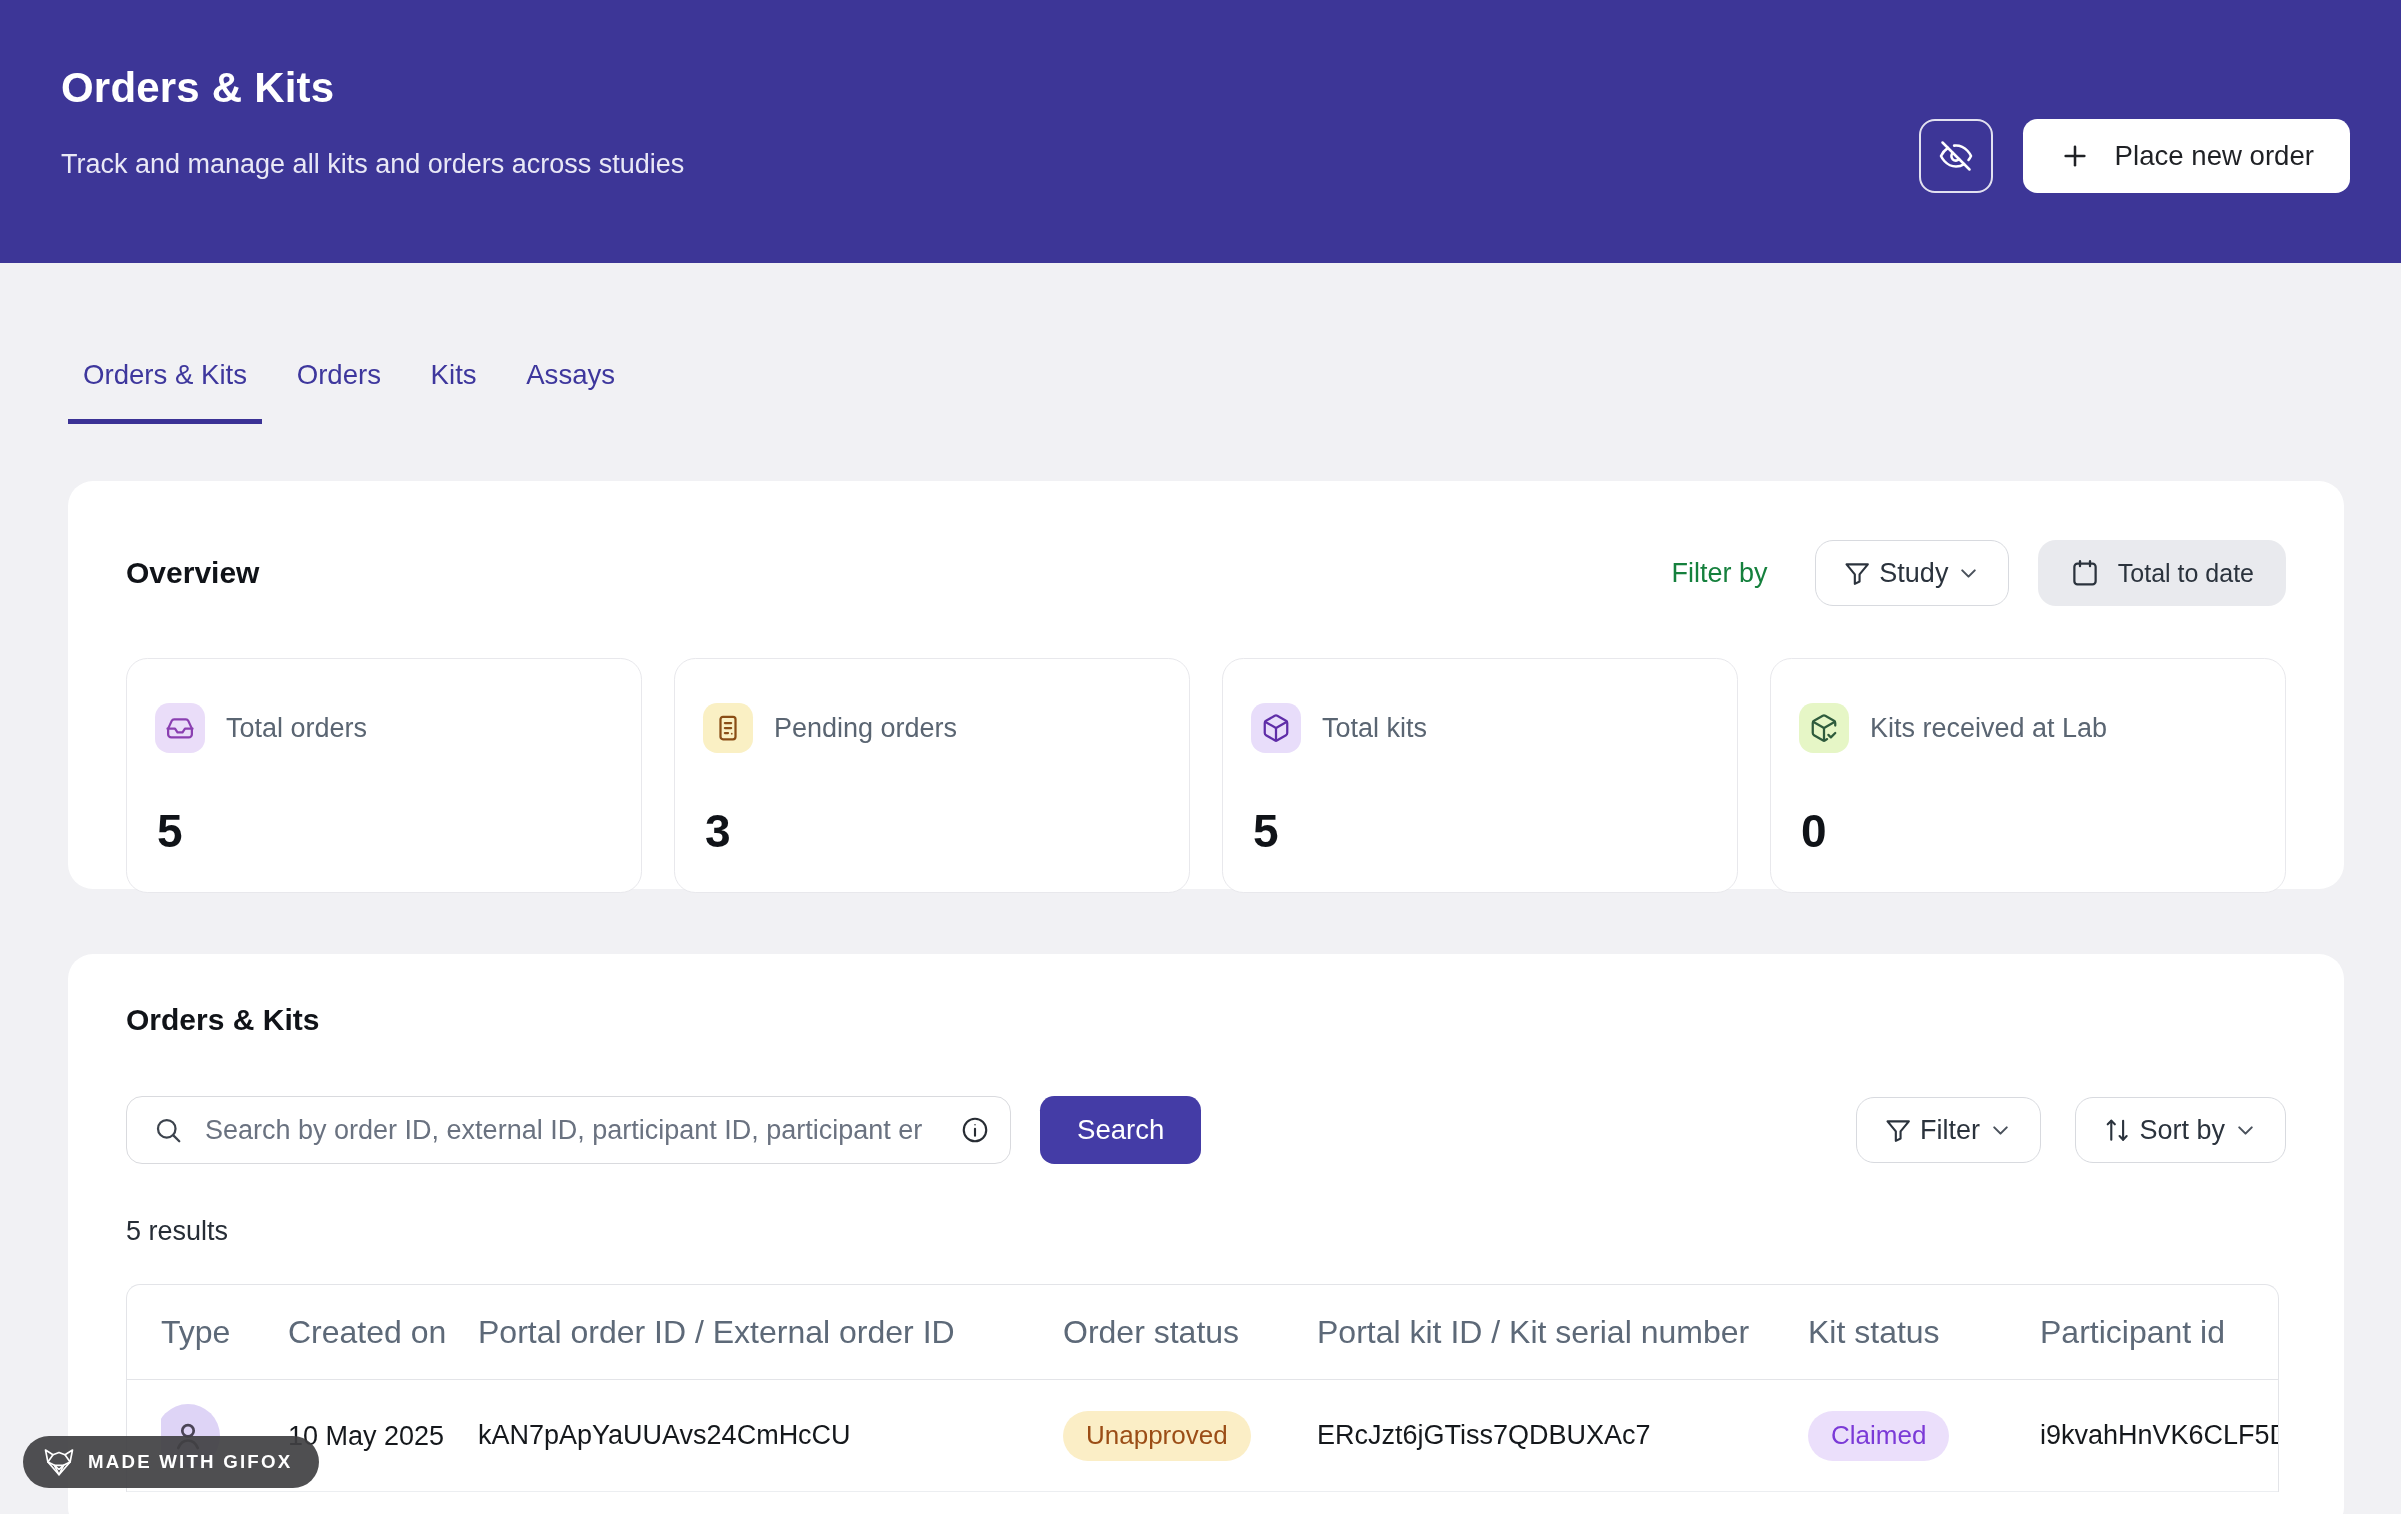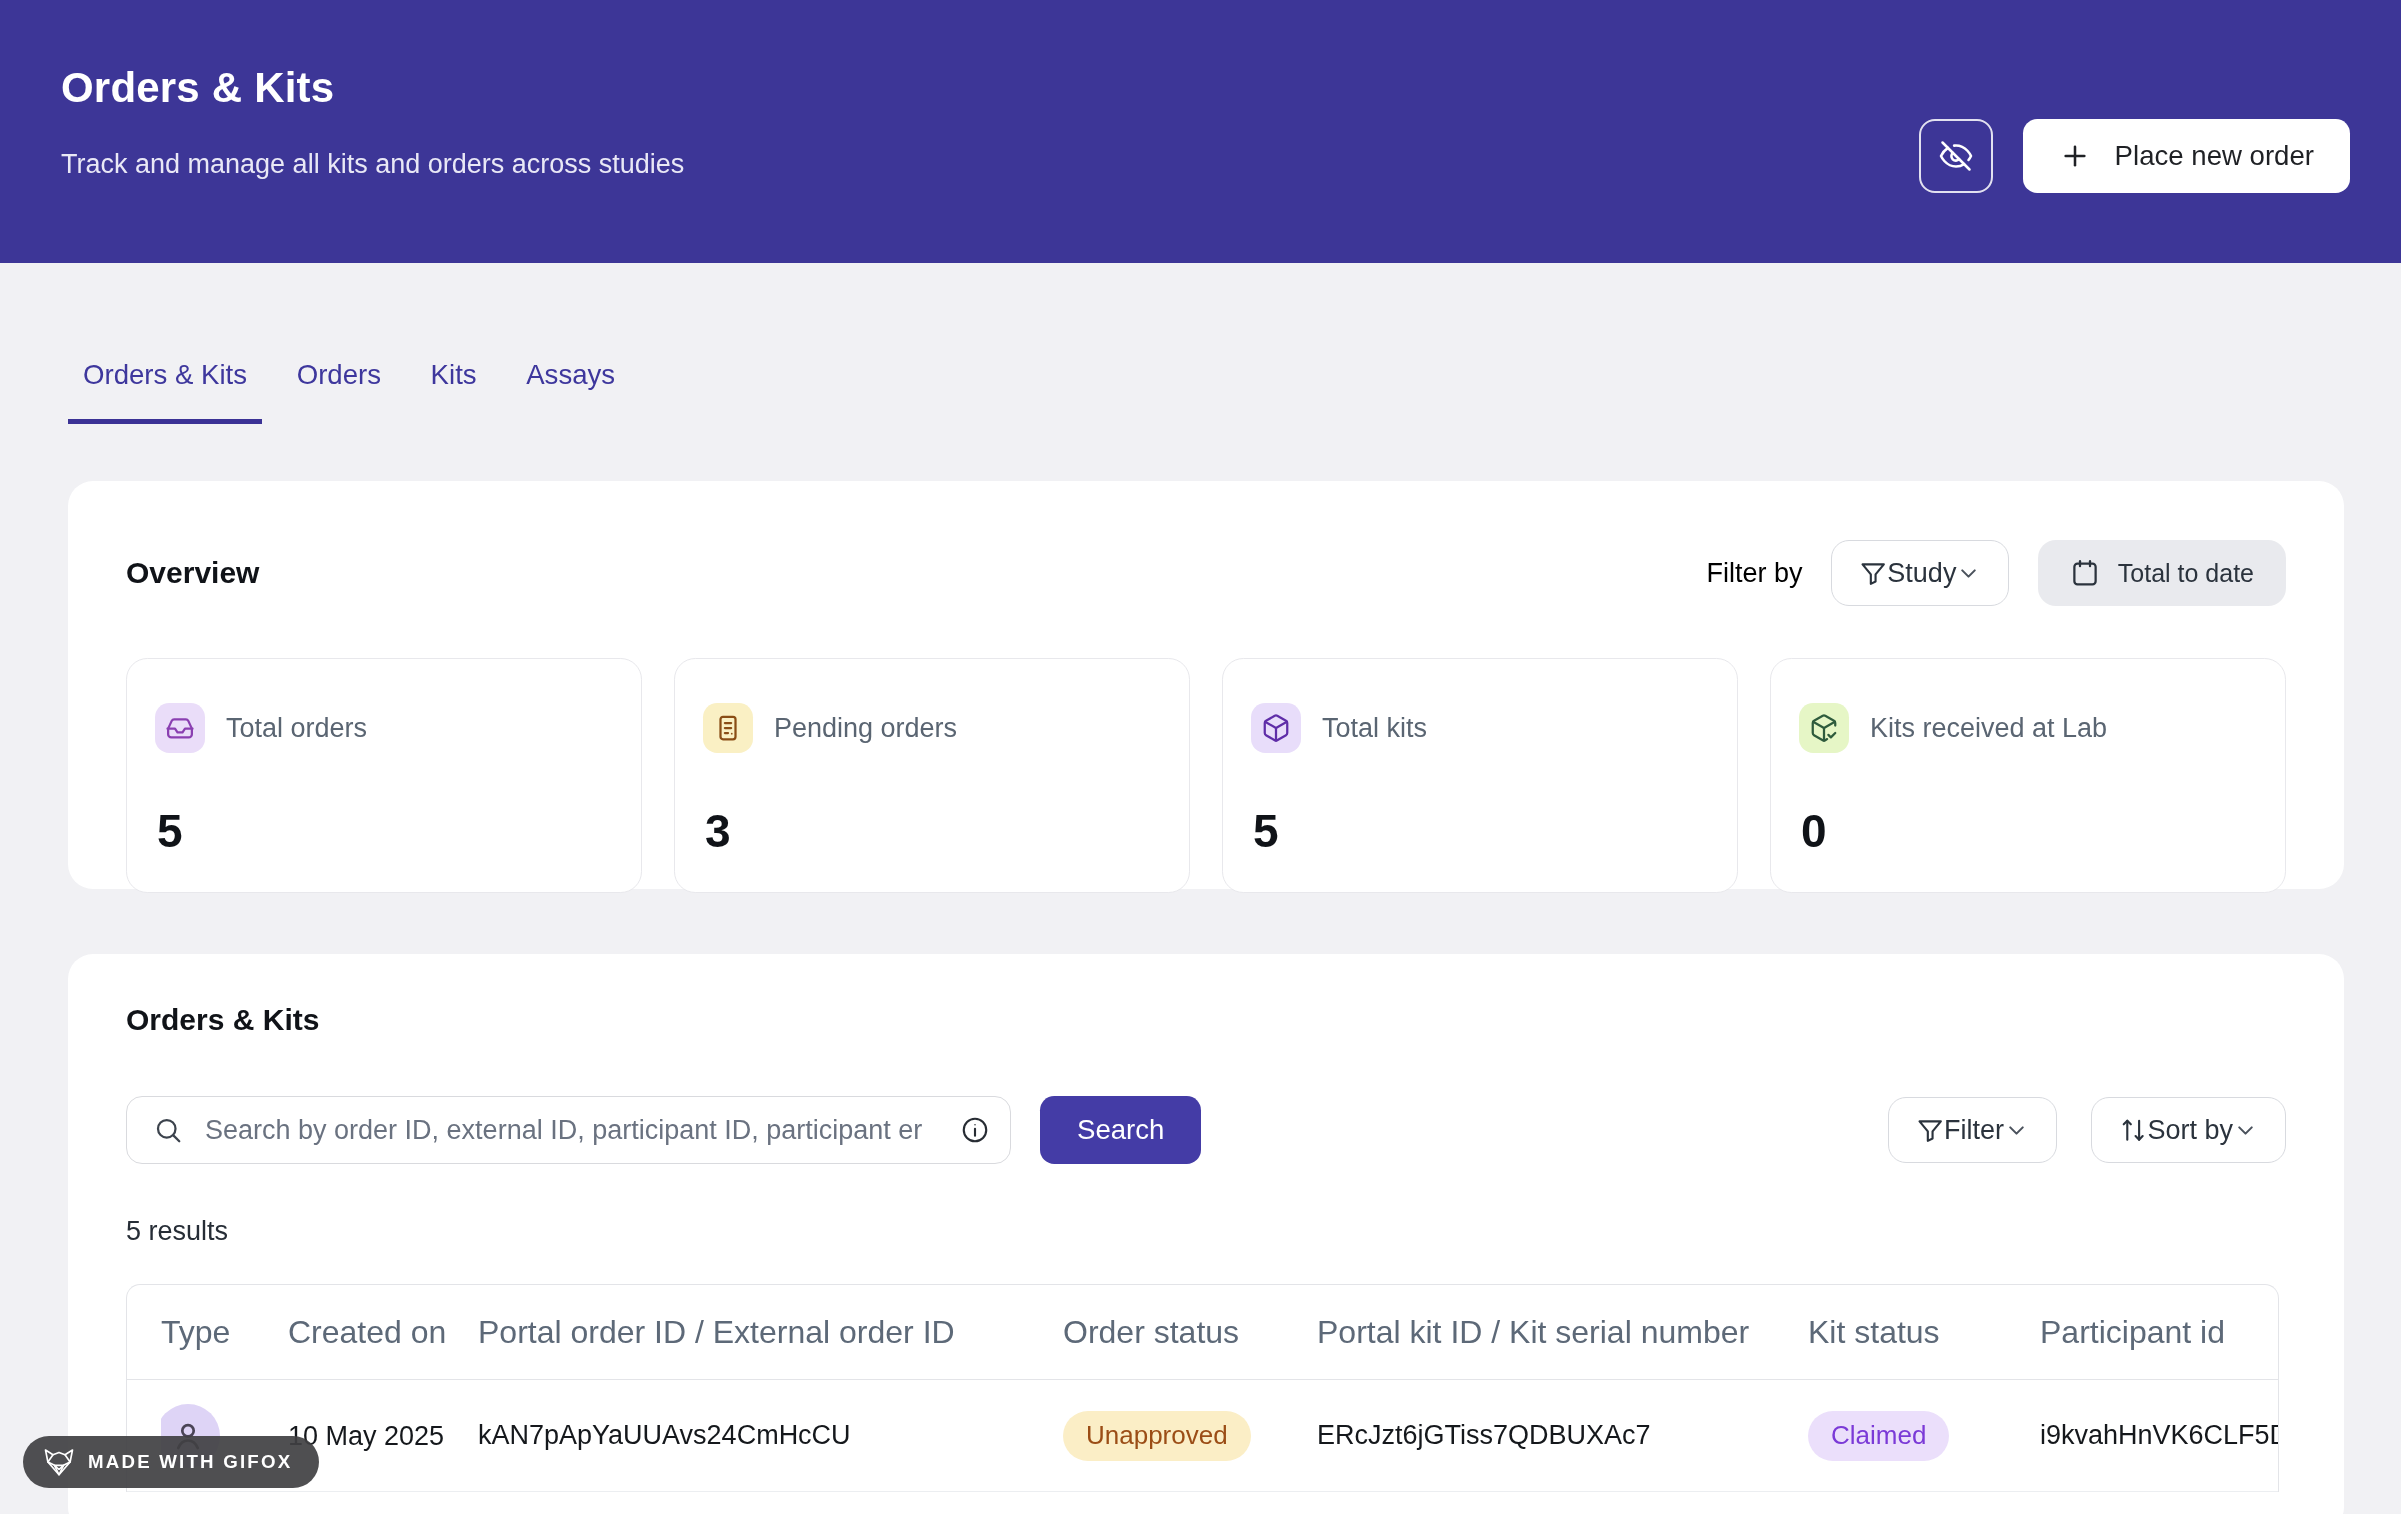--- a/index.html
+++ b/index.html
@@ -23,23 +23,23 @@
   .tabs { display:flex; gap:19.6px; margin-left:68px; margin-top:96px; }
   .tab { font-size:27.6px; font-weight:500; color:#3e379d; padding:0 15px 28.4px; border-bottom:5.3px solid transparent; cursor:pointer; }
   .tab.active { border-bottom-color:#3b3295; }
 
   
   .panel { background:#ffffff; border-radius:25px; margin-left:68px; width:2276px; }
   .overview-panel { margin-top:57px; height:408px; padding:59px 58px 0; }
   .panel-head { display:flex; justify-content:space-between; align-items:center; }
   .panel-title { font-size:30px; font-weight:700; color:#101318; }
   .ov-controls { display:flex; align-items:center; gap:28.4px; }
-  .filter-by { font-size:27px; color:#000000; margin-right:0; }
+  .filter-by { font-size:27px; color:#15803d; margin-right:19px; }
   .btn-outline { height:66px; background:#ffffff; border:1.8px solid #d8dadf; border-radius:18px;
-      display:flex; align-items:center; gap:0; padding:0 27px; font-size:27px; color:#2b333d; font-weight:500;
+      display:flex; align-items:center; gap:8px; padding:0 27px; font-size:27px; color:#2b333d; font-weight:500;
       cursor:pointer; font-family:inherit; }
   .btn-soft { height:66px; background:#e9eaee; border:none; border-radius:18px; display:flex; align-items:center;
       gap:18px; padding:0 32px; font-size:25px; color:#2b333d; font-weight:500; cursor:pointer; font-family:inherit; }
 
   .stats-row { display:flex; gap:32px; margin-top:52px; }
   .stat-card { width:516px; height:235px; border:1.8px solid #e8e8ec; border-radius:21.3px; position:relative; background:#fff; }
   .stat-top { position:absolute; left:27.6px; top:44px; display:flex; align-items:center; gap:21.3px; }
   .stat-ico { width:50px; height:50px; border-radius:14.2px; display:flex; align-items:center; justify-content:center; }
   .stat-label { font-size:27px; color:#5a6572; }
   .stat-value { position:absolute; left:30px; bottom:34px; font-size:46px; font-weight:700; color:#101318; }

